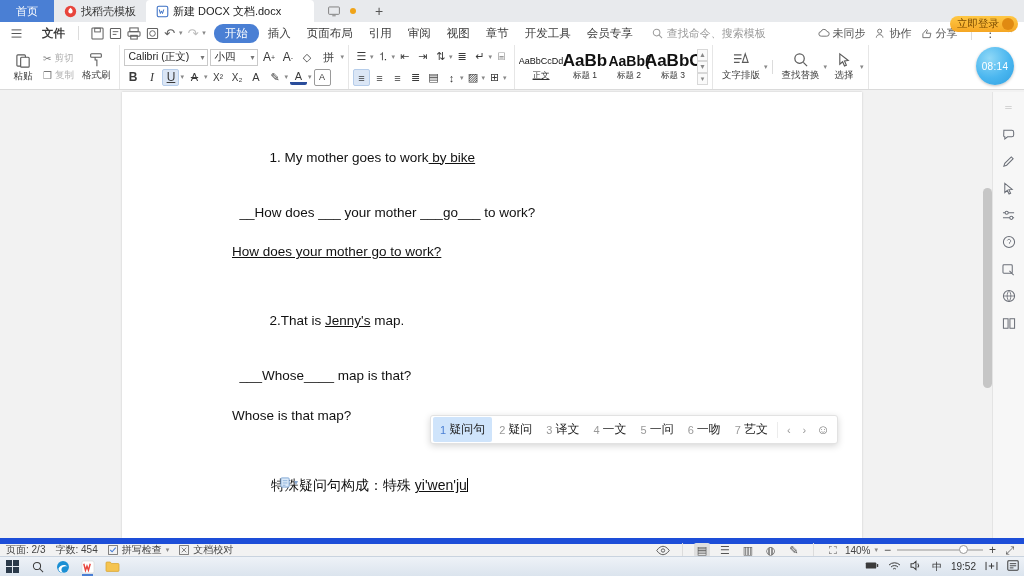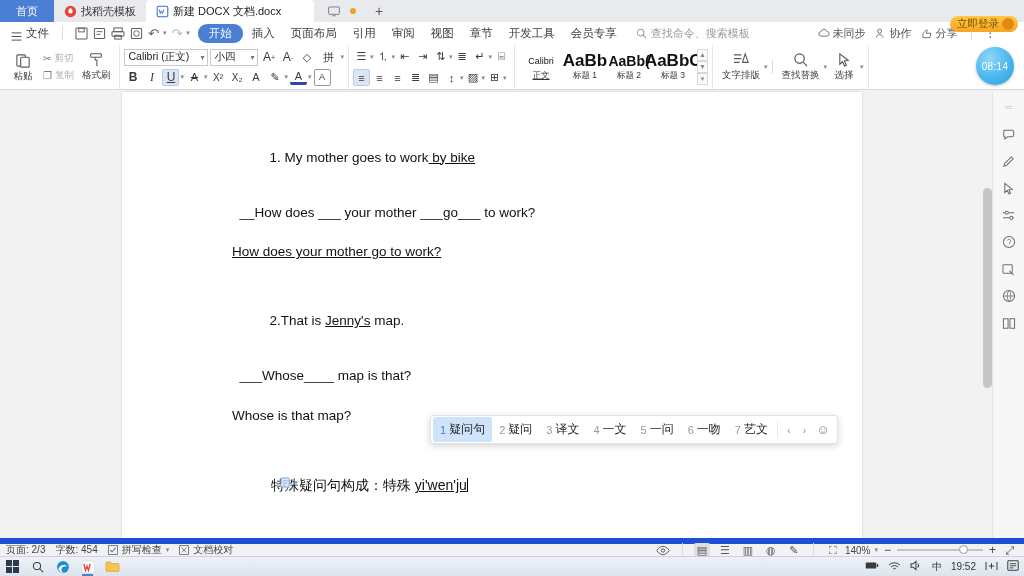--- a/index.html
+++ b/index.html
@@ -249,21 +249,21 @@
         <span>立即登录</span>
         <span class="login-av"></span>
       </div>
       <span class="winbtn">—</span>
       <span class="winbtn">❐</span>
       <span class="winbtn">✕</span>
     </div>
   </div>
 
   <div class="menubar">
-    <div class="menu-item" style="display:flex;align-items:flex-end;gap:4px;">
+    <div class="menu-item" style="display:flex;align-items:center;gap:20px;font-weight:bold;">
       <svg width="11" height="9" viewBox="0 0 12 10">
         <path d="M0.5 1h11M0.5 5h11M0.5 9h11" stroke="#555" stroke-width="1.1"></path>
       </svg>
       <span>文件</span>
     </div>
     <div class="sep-v"></div>
     <div class="qbar">
       <svg width="13" height="13" viewBox="0 0 14 14">
         <rect x="1" y="1" width="12" height="12" rx="1" fill="none" stroke="#5f5f5f" stroke-width="1.1"></rect>
         <rect x="4" y="1.3" width="6" height="4" fill="none" stroke="#5f5f5f" stroke-width="1"></rect>
@@ -427,21 +427,21 @@
             <span class="caretmini">▾</span>
           <div class="iconbtn">⊞</div>
             <span class="caretmini">▾</span>
         </div>
       </div>
     </div>
 
     <div class="rgroup">
       <div class="styles">
         <div class="stylecell cur">
-          <span class="prev">Calibri</span>
+          <span class="prev">AaBbCcDd</span>
           <span class="nm">正文</span>
         </div>
         <div class="stylecell">
           <span class="prev big">AaBb</span>
           <span class="nm">标题 1</span>
         </div>
         <div class="stylecell">
           <span class="prev mid">AaBb(</span>
           <span class="nm">标题 2</span>
         </div>

